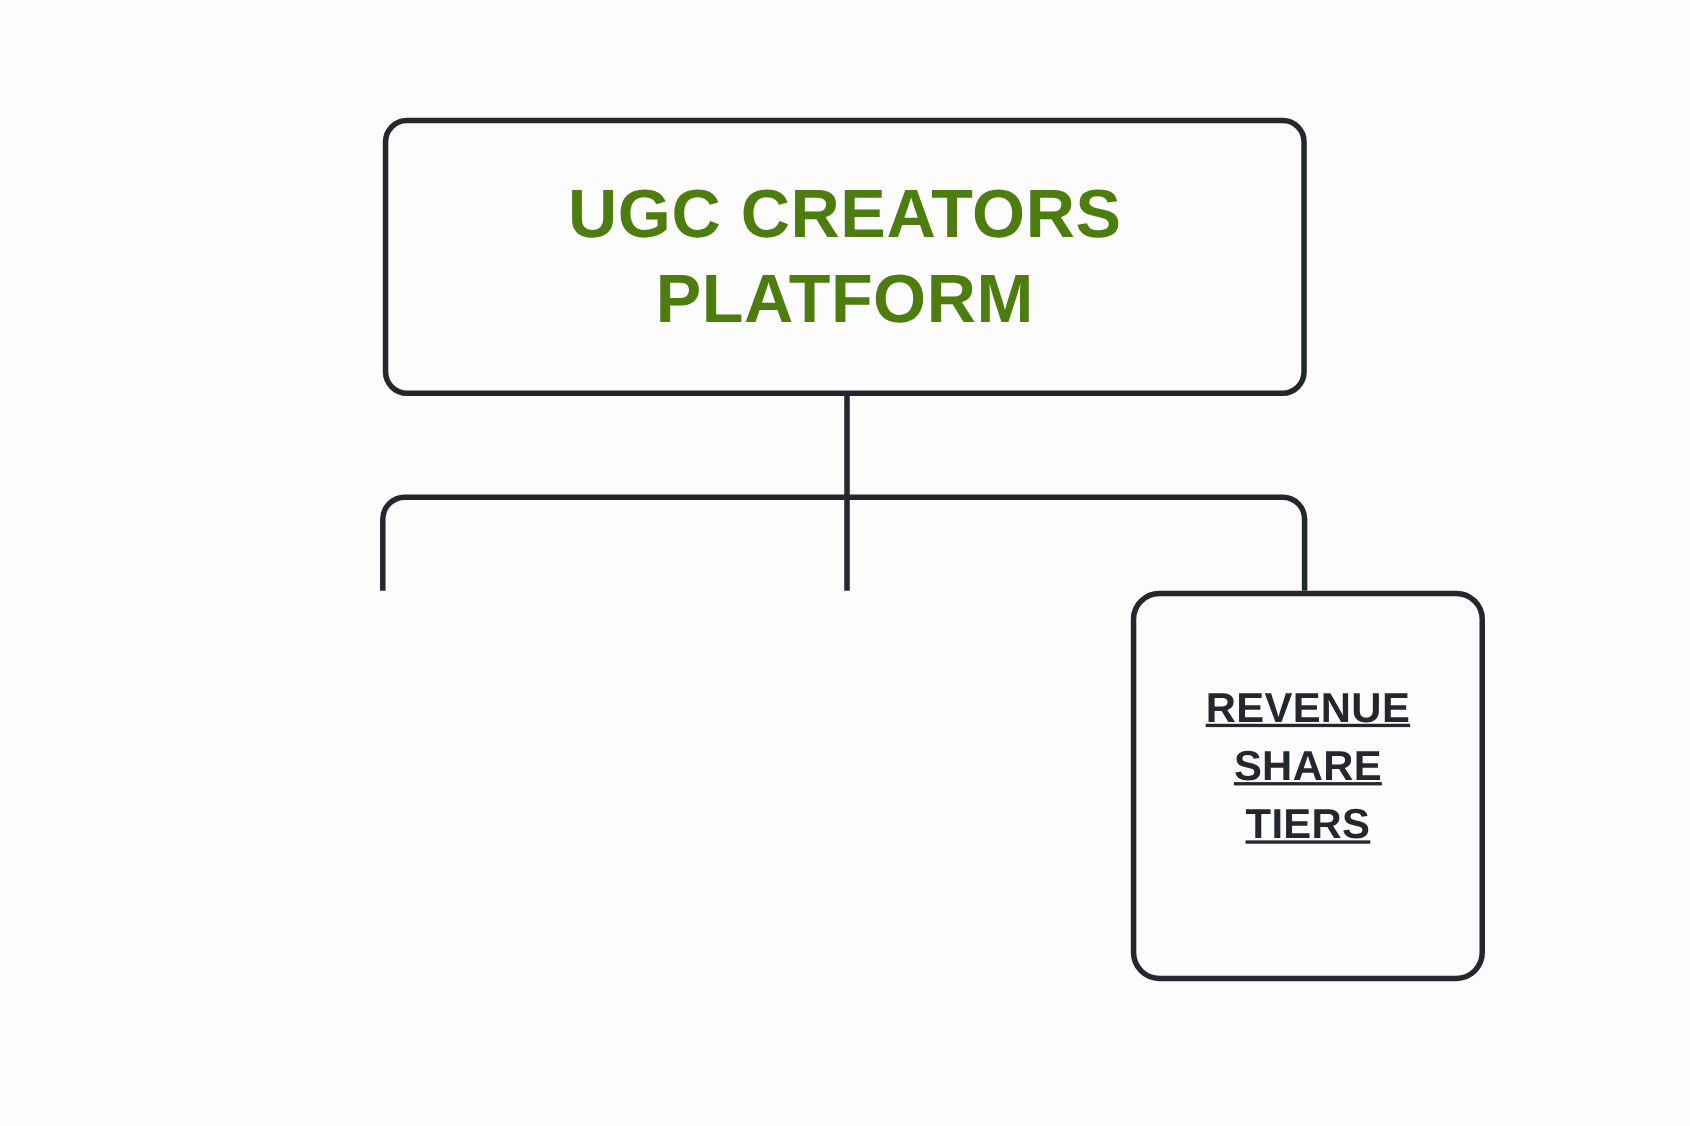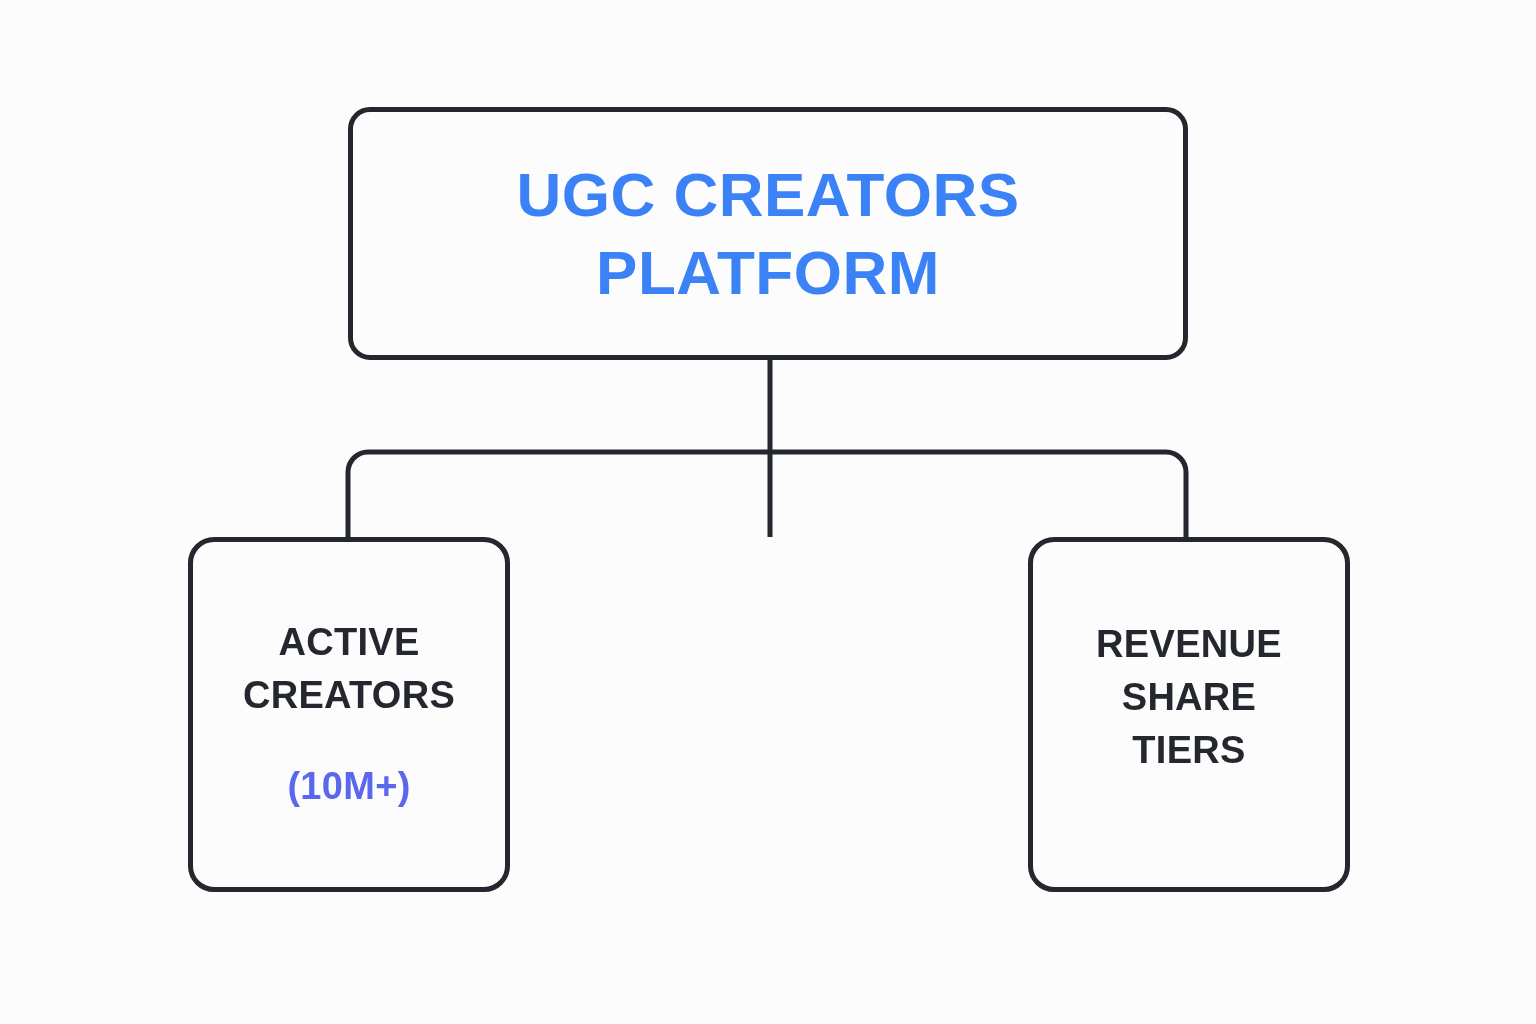--- a/index.html
+++ b/index.html
@@ -51,21 +51,21 @@
     top: 107px;
     width: 840px;
     height: 253px;
     border-radius: 22px;
   }
   .root-title {
     font-size: 62px;
     font-weight: bold;
     line-height: 78px;
     letter-spacing: 0.5px;
-    color: #3b82f6;
+    color: #4d7c0f;
     padding: 0 28px;
     white-space: pre-line;
   }
 
   
   .child-node {
     width: 322px;
     height: 355px;
     border-radius: 26px;
     top: 537px;
@@ -88,46 +88,41 @@
     font-weight: bold;
     line-height: 53px;
     letter-spacing: 0.3px;
     color: #5a68ee;
     margin-top: 38px;
     white-space: pre-line;
   }
   .child-value:empty { display: none; }
 
   
-  #child-node-2 .child-label { margin-top: -34px; }
+  #child-node-2 .child-label { margin-top: -34px; text-decoration: underline; }
 </style>
 </head>
 <body>
 
 <div id="diagram-canvas">
 
   <svg id="connector-layer" viewBox="0 0 1536 1024" width="1536" height="1024" aria-hidden="true">
 
     <path d="M 770 360 L 770 537" fill="none" stroke="#24272e" stroke-width="5" stroke-linecap="butt"></path>
 
     <path d="M 770 452 L 368 452 A 20 20 0 0 0 348 472 L 348 537" fill="none" stroke="#24272e" stroke-width="5" stroke-linecap="butt" stroke-linejoin="round"></path>
 
     <path d="M 770 452 L 1166 452 A 20 20 0 0 1 1186 472 L 1186 537" fill="none" stroke="#24272e" stroke-width="5" stroke-linecap="butt" stroke-linejoin="round"></path>
   </svg>
 
   <div class="node-box" id="root-node">
     <div class="root-title">UGC CREATORS
 PLATFORM</div>
   </div>
 
-  <div class="node-box child-node" id="child-node-0">
-    <div class="child-label">ACTIVE
-CREATORS</div>
-    <div class="child-value">(10M+)</div>
-  </div>
 
 
   <div class="node-box child-node" id="child-node-2">
     <div class="child-label">REVENUE
 SHARE
 TIERS</div>
 
   </div>
 
 </div>

